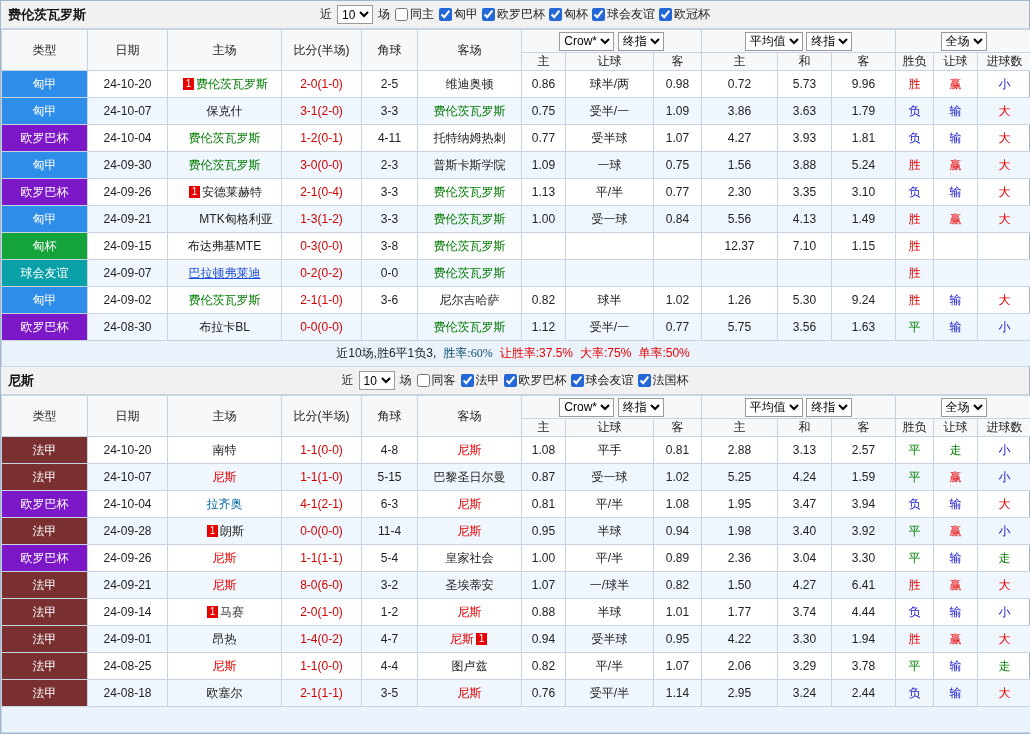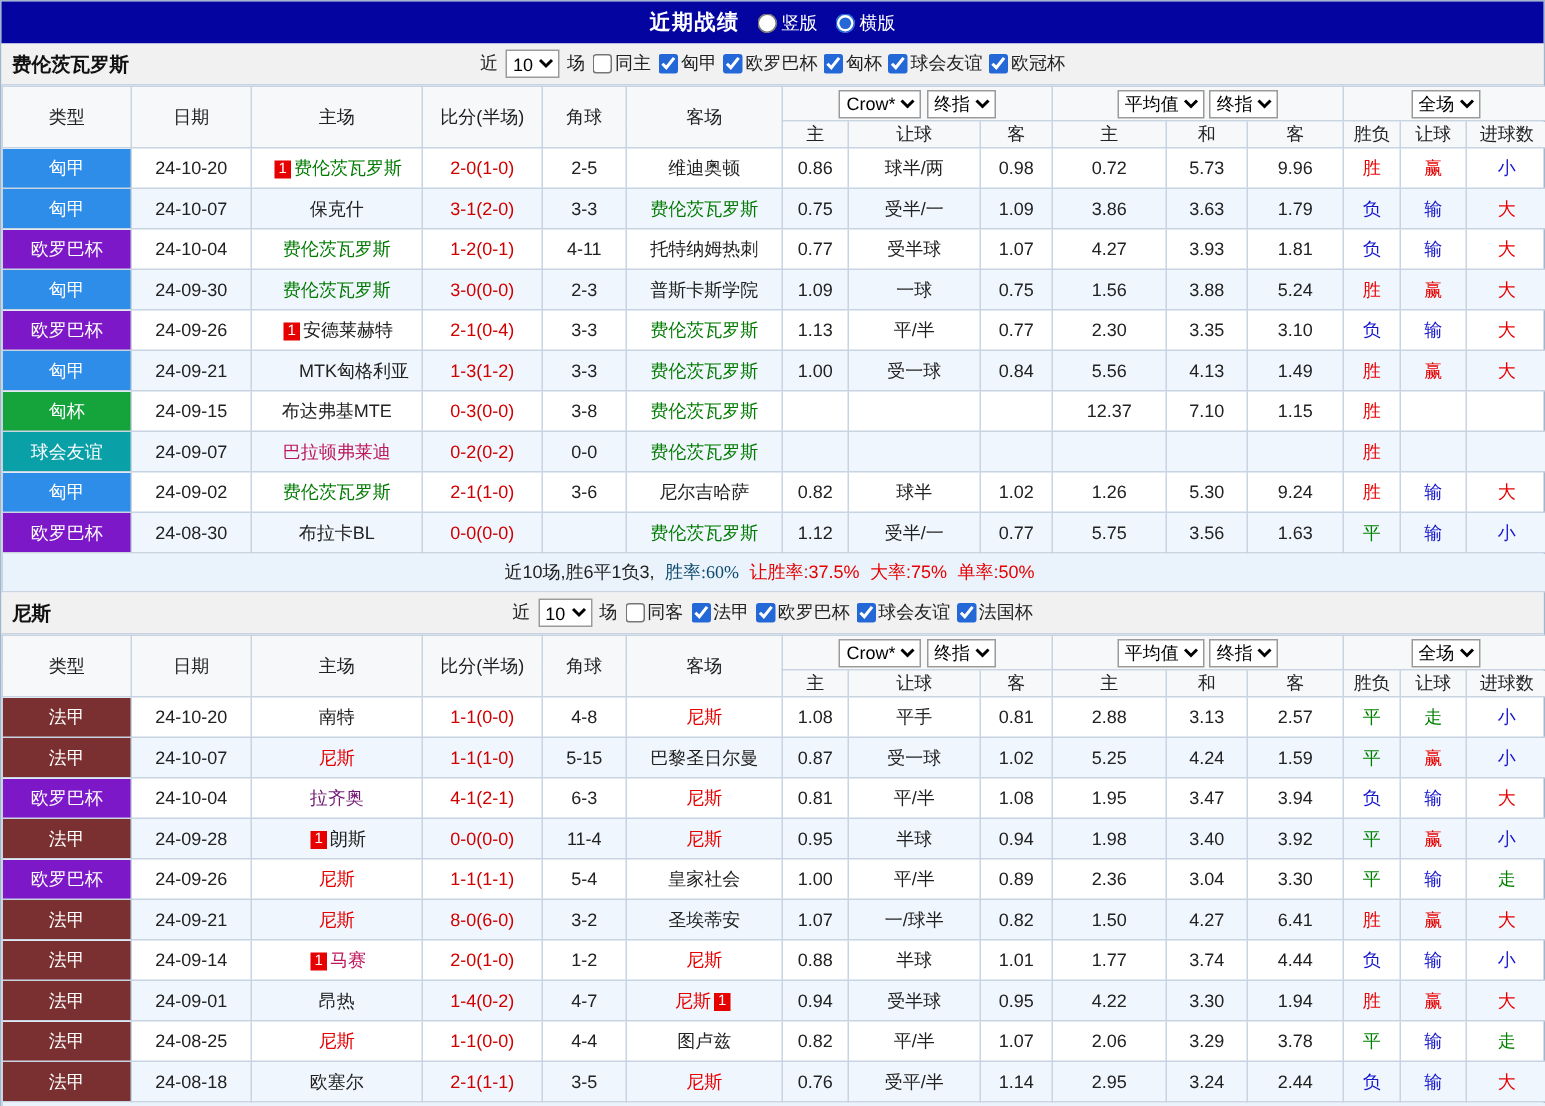--- a/index.html
+++ b/index.html
@@ -26,31 +26,20 @@
   .score-cell{color:#d10000}
   .badge{display:inline-block;background:#e60000;color:#fff;font-size:10px;line-height:12px;min-width:11px;height:12px;vertical-align:1px;margin:0 2px}
   tfoot td{height:26px;background:#eaf2fb}
   .sum-seg{margin:12px 7px 0 0}
 </style>
 </head>
 <body>
 
 <div class="page">
 
-  <div class="topbar">
-    <span class="title">近期战绩</span>
-    <label class="radio-label">
-      <input type="radio" name="layout" style="">
-      <span>竖版</span>
-    </label>
-    <label class="radio-label">
-      <input type="radio" name="layout" checked="" style="">
-      <span>横版</span>
-    </label>
-  </div>
 
   <div class="section">
     <div class="filter-row">
       <span class="team-name">费伦茨瓦罗斯</span>
       <div class="filters">
         <span>近</span>
         <select><option>10</option></select>
         <span>场</span>
         <label class="chk-label">
           <input type="checkbox" style="">
@@ -246,21 +235,21 @@
             <td class="avg-cell">12.37</td>
             <td class="avg-cell">7.10</td>
             <td class="avg-cell">1.15</td>
             <td class="res-cell" style="color: rgb(230, 0, 0);">胜</td>
             <td class="res-cell" style="color: rgb(34, 34, 34);"></td>
             <td class="res-cell" style="color: rgb(34, 34, 34);"></td>
           </tr>
           <tr>
             <td class="type-cell" style="background: rgb(10, 160, 168);">球会友谊</td>
             <td class="date-cell">24-09-07</td>
-            <td class="team-cell"><span style="color: #be185d;">巴拉顿弗莱迪</span></td>
+            <td class="team-cell"><span style="color: #1d4ed8; text-decoration: underline;">巴拉顿弗莱迪</span></td>
             <td class="score-cell">0-2(0-2)</td>
             <td class="corner-cell">0-0</td>
             <td class="team-cell"><span style="color: rgb(0, 122, 0);">费伦茨瓦罗斯</span></td>
             <td class="odds-cell"></td>
             <td class="odds-cell"></td>
             <td class="odds-cell"></td>
             <td class="avg-cell"></td>
             <td class="avg-cell"></td>
             <td class="avg-cell"></td>
             <td class="res-cell" style="color: rgb(230, 0, 0);">胜</td>
@@ -422,21 +411,21 @@
             <td class="avg-cell">5.25</td>
             <td class="avg-cell">4.24</td>
             <td class="avg-cell">1.59</td>
             <td class="res-cell" style="color: rgb(0, 128, 0);">平</td>
             <td class="res-cell" style="color: rgb(230, 0, 0);">赢</td>
             <td class="res-cell" style="color: rgb(21, 21, 204);">小</td>
           </tr>
           <tr>
             <td class="type-cell" style="background: rgb(125, 24, 200);">欧罗巴杯</td>
             <td class="date-cell">24-10-04</td>
-            <td class="team-cell"><span style="color: #701a75; text-align: center;">拉齐奥</span></td>
+            <td class="team-cell"><span style="color: #0369a1; text-align: center;">拉齐奥</span></td>
             <td class="score-cell">4-1(2-1)</td>
             <td class="corner-cell">6-3</td>
             <td class="team-cell"><span style="color: rgb(230, 0, 0);">尼斯</span></td>
             <td class="odds-cell">0.81</td>
             <td class="odds-cell">平/半</td>
             <td class="odds-cell">1.08</td>
             <td class="avg-cell">1.95</td>
             <td class="avg-cell">3.47</td>
             <td class="avg-cell">3.94</td>
             <td class="res-cell" style="color: rgb(21, 21, 204);">负</td>
@@ -490,21 +479,21 @@
             <td class="avg-cell">1.50</td>
             <td class="avg-cell">4.27</td>
             <td class="avg-cell">6.41</td>
             <td class="res-cell" style="color: rgb(230, 0, 0);">胜</td>
             <td class="res-cell" style="color: rgb(230, 0, 0);">赢</td>
             <td class="res-cell" style="color: rgb(230, 0, 0);">大</td>
           </tr>
           <tr>
             <td class="type-cell" style="background: rgb(122, 48, 48);">法甲</td>
             <td class="date-cell">24-09-14</td>
-            <td class="team-cell"><span class="badge">1</span><span style="color: #be185d;">马赛</span></td>
+            <td class="team-cell"><span class="badge">1</span><span style="color: #404040;">马赛</span></td>
             <td class="score-cell">2-0(1-0)</td>
             <td class="corner-cell">1-2</td>
             <td class="team-cell"><span style="color: rgb(230, 0, 0);">尼斯</span></td>
             <td class="odds-cell">0.88</td>
             <td class="odds-cell">半球</td>
             <td class="odds-cell">1.01</td>
             <td class="avg-cell">1.77</td>
             <td class="avg-cell">3.74</td>
             <td class="avg-cell">4.44</td>
             <td class="res-cell" style="color: rgb(21, 21, 204);">负</td>

